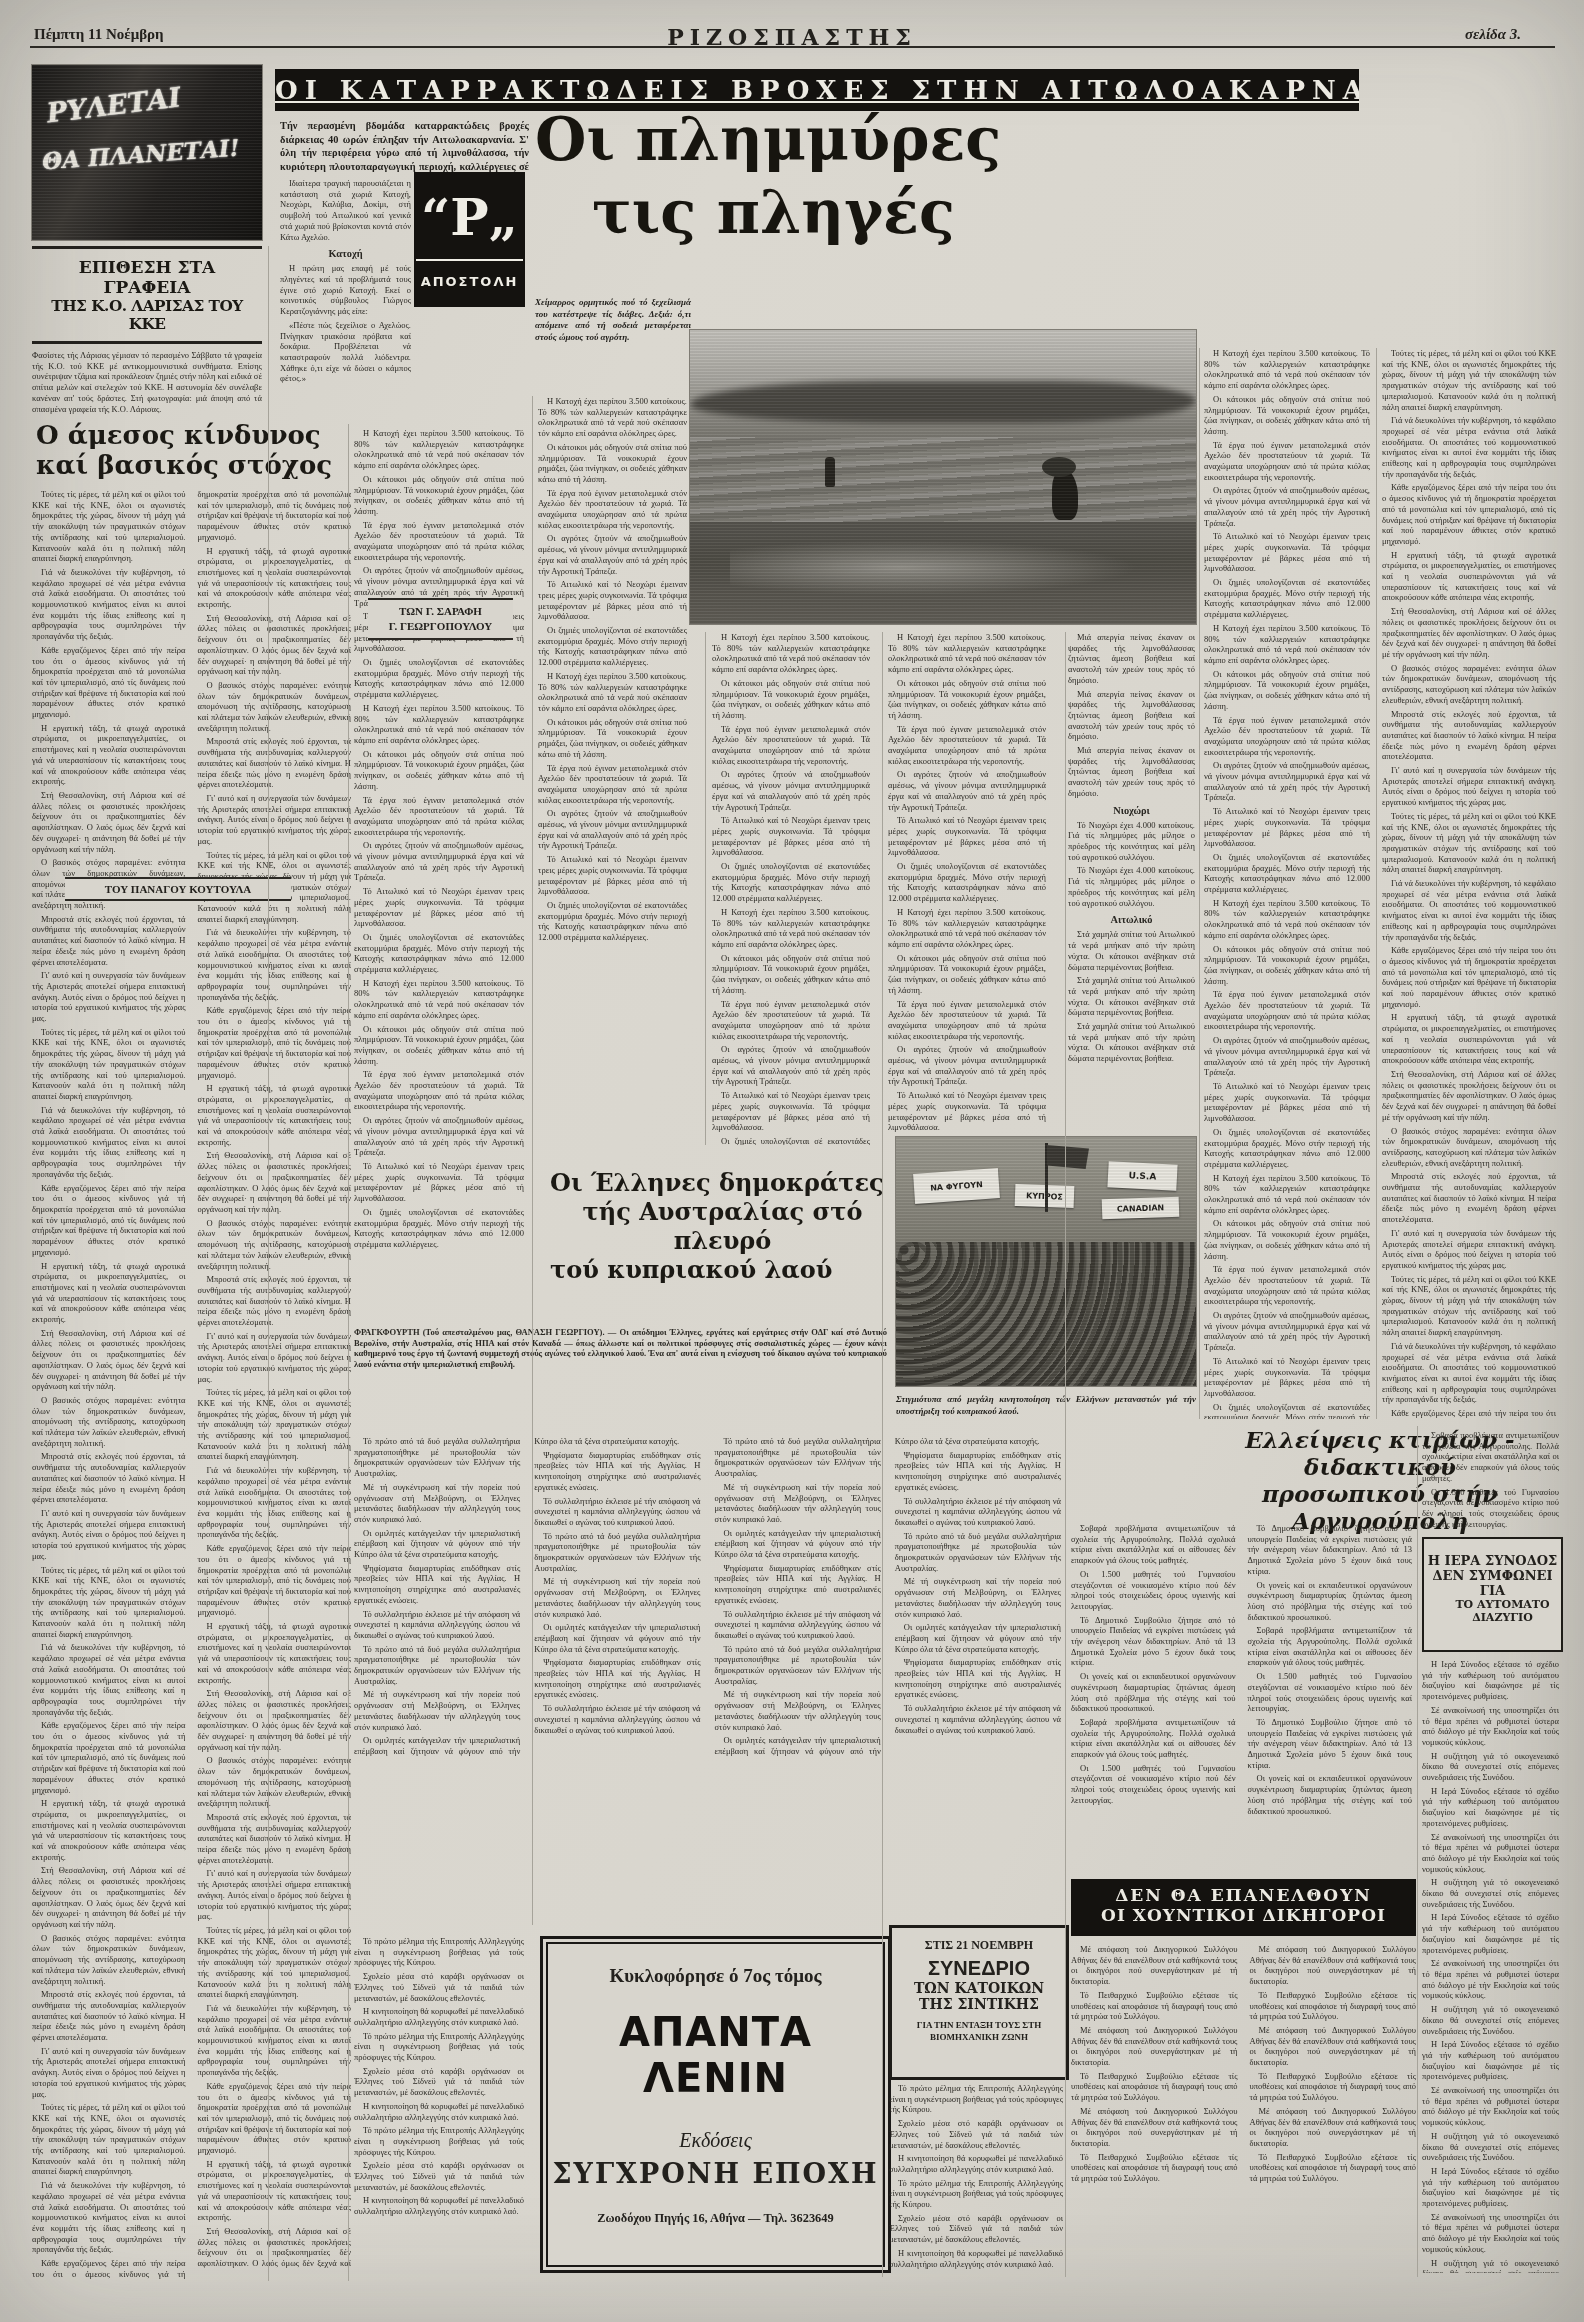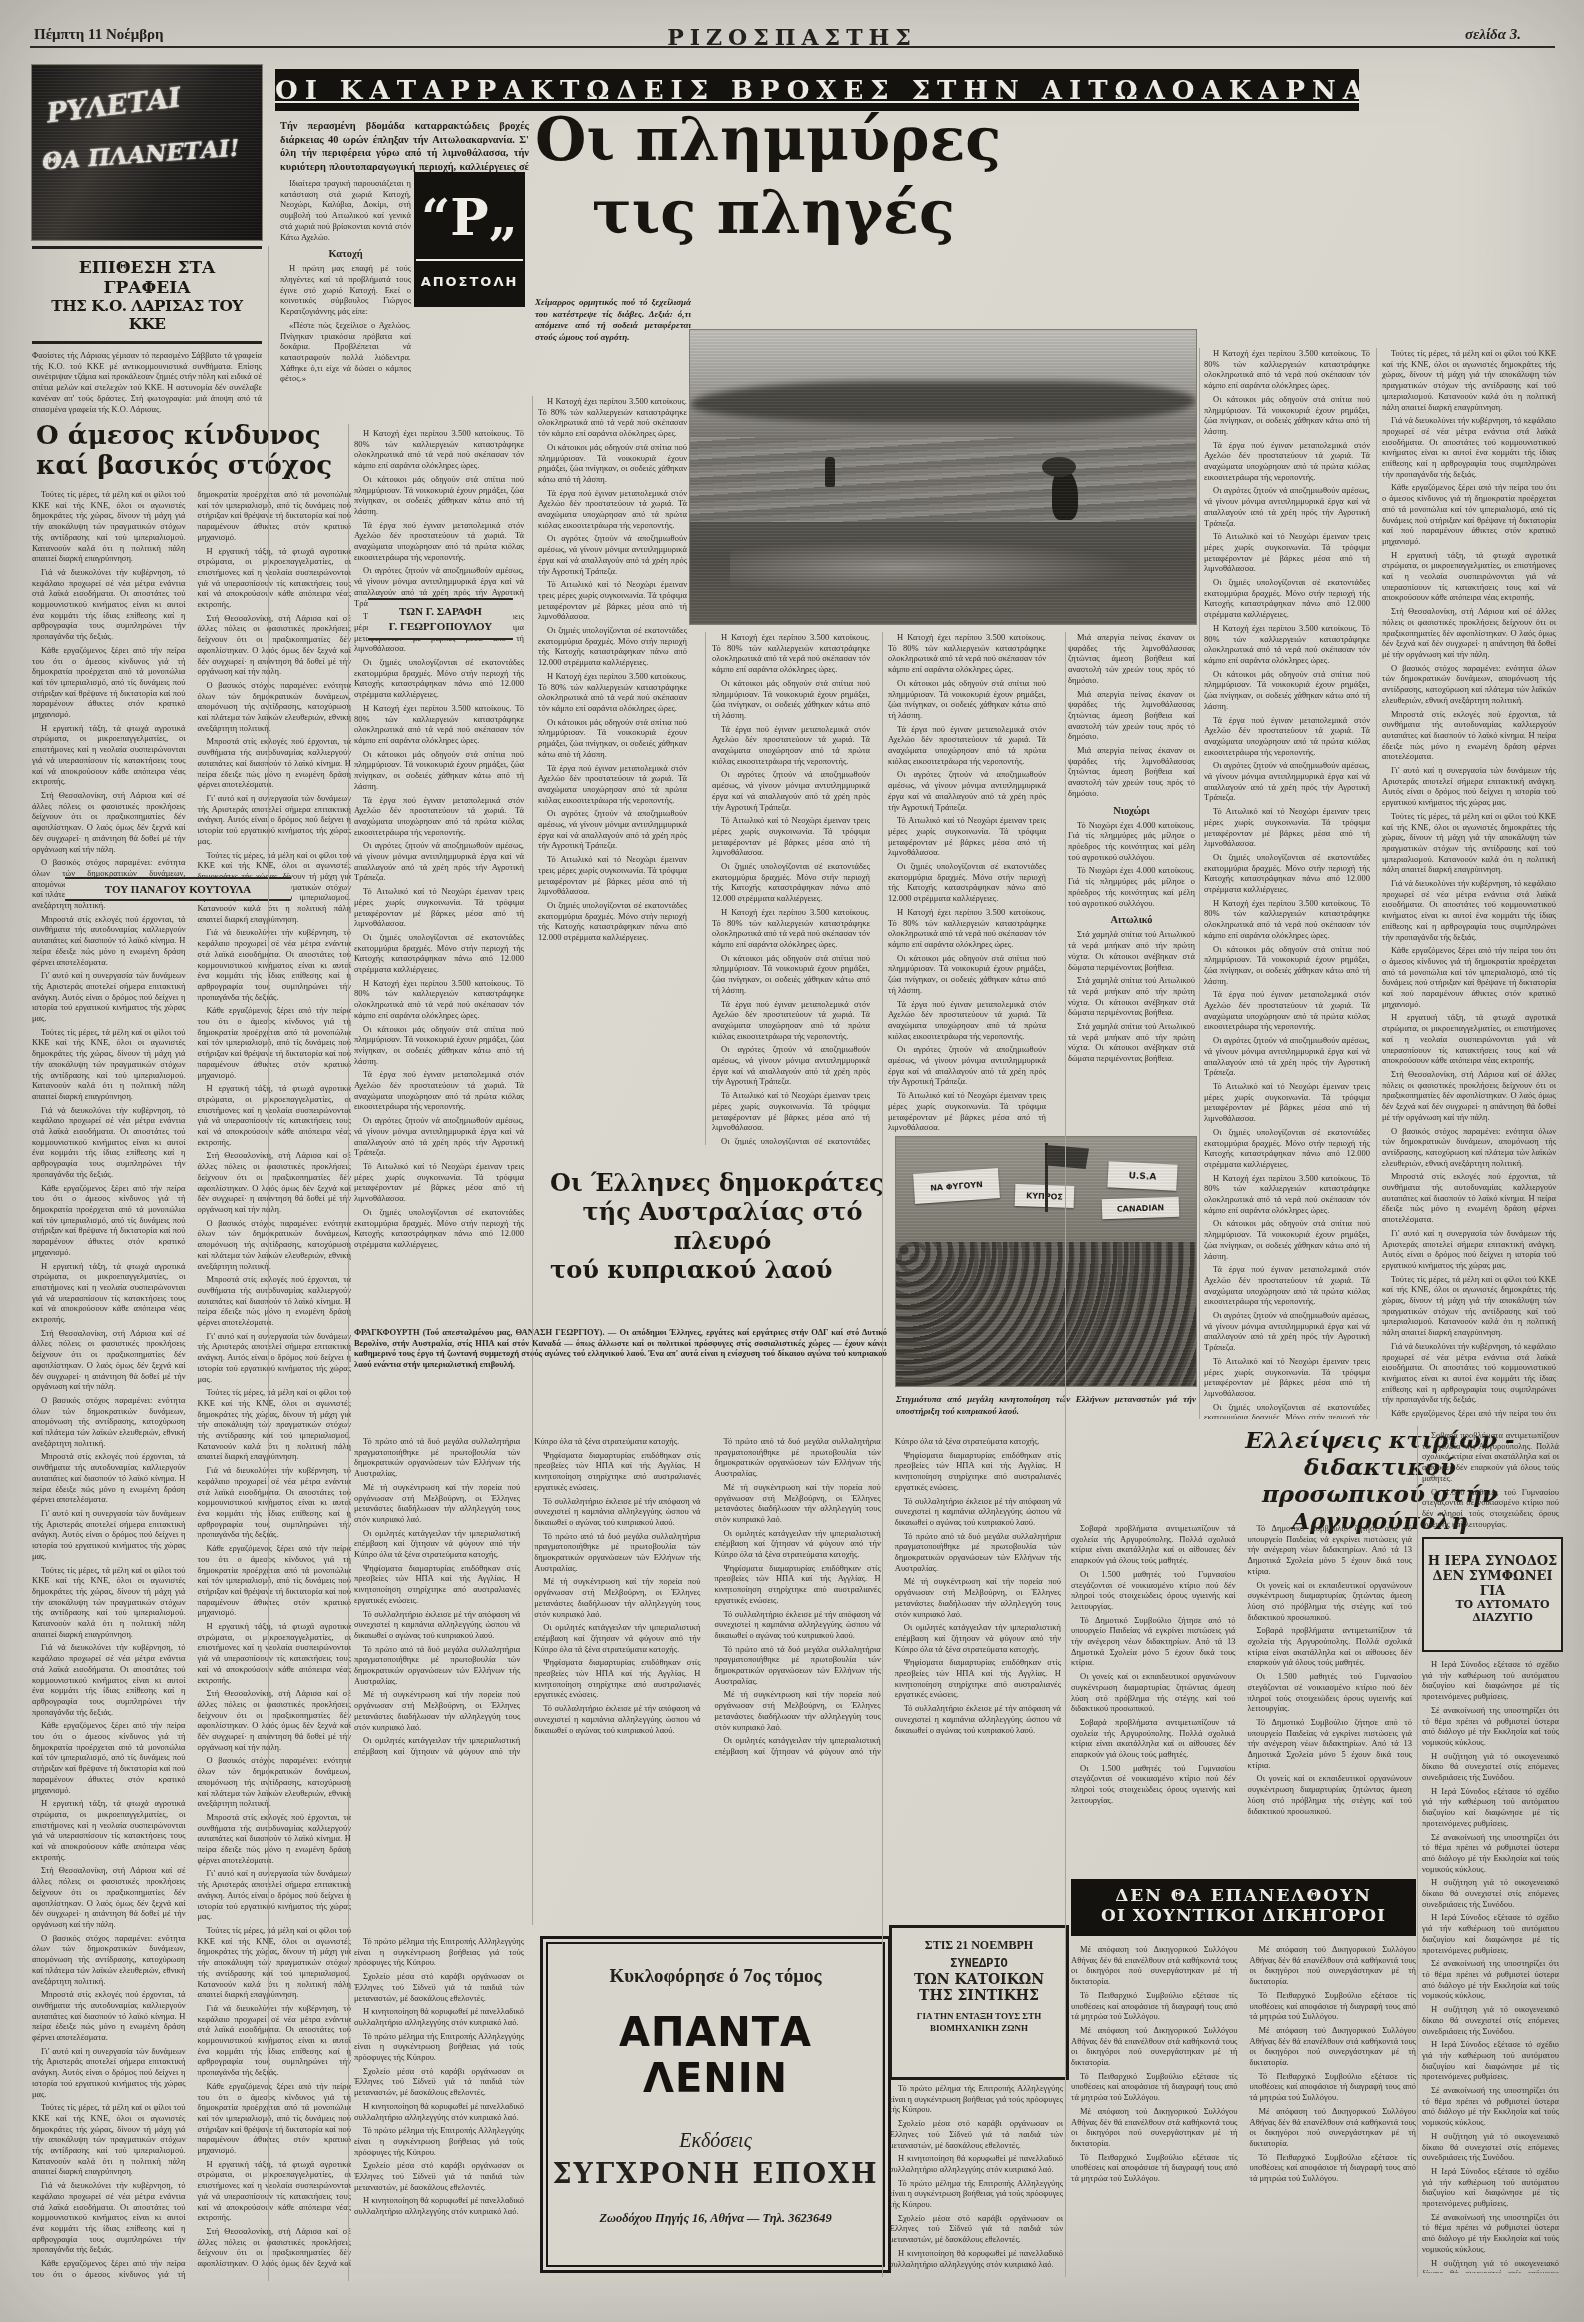--- a/index.html
+++ b/index.html
@@ -336,26 +336,26 @@
       <p>Τό πρώτο μέλημα τής Επιτροπής Αλληλεγγύης είναι η συγκέντρωση βοήθειας γιά τούς πρόσφυγες τής Κύπρου.</p>
       <p>Σχολείο μέσα στό καράβι οργάνωσαν οι Έλληνες τού Σίδνεϋ γιά τά παιδιά τών μεταναστών, μέ δασκάλους εθελοντές.</p>
       <p>Η κινητοποίηση θά κορυφωθεί μέ πανελλαδικό συλλαλητήριο αλληλεγγύης στόν κυπριακό λαό.</p>
     </div>
 
   <div class="abs" style="left:540px;top:1936px;width:345px;height:331px;border:3px solid #1a1816;box-shadow:inset 0 0 0 3px #d8d5cd,inset 0 0 0 5px #1a1816;background:#d8d5cd;text-align:center;">
     <div style="margin-top:26px;font-weight:bold;font-size:19px;">Κυκλοφόρησε ό 7ος τόμος</div>
     <div style="margin-top:22px;font-family:'DejaVu Sans',sans-serif;font-weight:bold;font-size:40px;letter-spacing:1px;color:#14120f;">ΑΠΑΝΤΑ ΛΕΝΙΝ</div>
     <div style="margin-top:28px;font-style:italic;font-size:20px;">Εκδόσεις</div>
     <div style="margin-top:6px;font-family:'DejaVu Serif',serif;font-weight:bold;font-size:27px;letter-spacing:2px;">ΣΥΓΧΡΟΝΗ ΕΠΟΧΗ</div>
-    <div style="margin-top:22px;font-size:12.4px;font-weight:bold;font-style:italic;">Ζωοδόχου Πηγής 16, Αθήνα — Τηλ. 3623649</div>
+    <div style="margin-top:22px;font-size:12.4px;font-weight:bold;">Ζωοδόχου Πηγής 16, Αθήνα — Τηλ. 3623649</div>
   </div>
 
   <div class="abs boxed" style="left:889px;top:1925px;width:174px;height:149px;border-width:3px;text-align:center;">
     <div style="margin-top:10px;font-weight:bold;font-size:12px;">ΣΤΙΣ 21 ΝΟΕΜΒΡΗ</div>
-    <div style="margin-top:4px;font-weight:bold;font-size:12px;font-family:Liberation Mono, monospace;">ΣΥΝΕΔΡΙΟ</div>
+    <div style="margin-top:4px;font-weight:bold;font-size:20px;font-family:Liberation Sans, sans-serif;">ΣΥΝΕΔΡΙΟ</div>
     <div style="font-weight:bold;font-size:14px;font-family:'DejaVu Serif',serif;">ΤΩΝ ΚΑΤΟΙΚΩΝ</div>
     <div style="font-weight:bold;font-size:14px;font-family:'DejaVu Serif',serif;">ΤΗΣ ΣΙΝΤΙΚΗΣ</div>
     <div style="margin:8px 8px 0;font-weight:bold;font-size:9px;line-height:1.3;">ΓΙΑ ΤΗΝ ΕΝΤΑΞΗ ΤΟΥΣ ΣΤΗ ΒΙΟΜΗΧΑΝΙΚΗ ΖΩΝΗ</div>
   </div>
   <div class="abs body-text" style="left:889px;top:2083px;width:174px;height:194px;">
       <p>Τό πρώτο μέλημα τής Επιτροπής Αλληλεγγύης είναι η συγκέντρωση βοήθειας γιά τούς πρόσφυγες τής Κύπρου.</p>
       <p>Σχολείο μέσα στό καράβι οργάνωσαν οι Έλληνες τού Σίδνεϋ γιά τά παιδιά τών μεταναστών, μέ δασκάλους εθελοντές.</p>
       <p>Η κινητοποίηση θά κορυφωθεί μέ πανελλαδικό συλλαλητήριο αλληλεγγύης στόν κυπριακό λαό.</p>
       <p>Τό πρώτο μέλημα τής Επιτροπής Αλληλεγγύης είναι η συγκέντρωση βοήθειας γιά τούς πρόσφυγες τής Κύπρου.</p>
       <p>Σχολείο μέσα στό καράβι οργάνωσαν οι Έλληνες τού Σίδνεϋ γιά τά παιδιά τών μεταναστών, μέ δασκάλους εθελοντές.</p>

